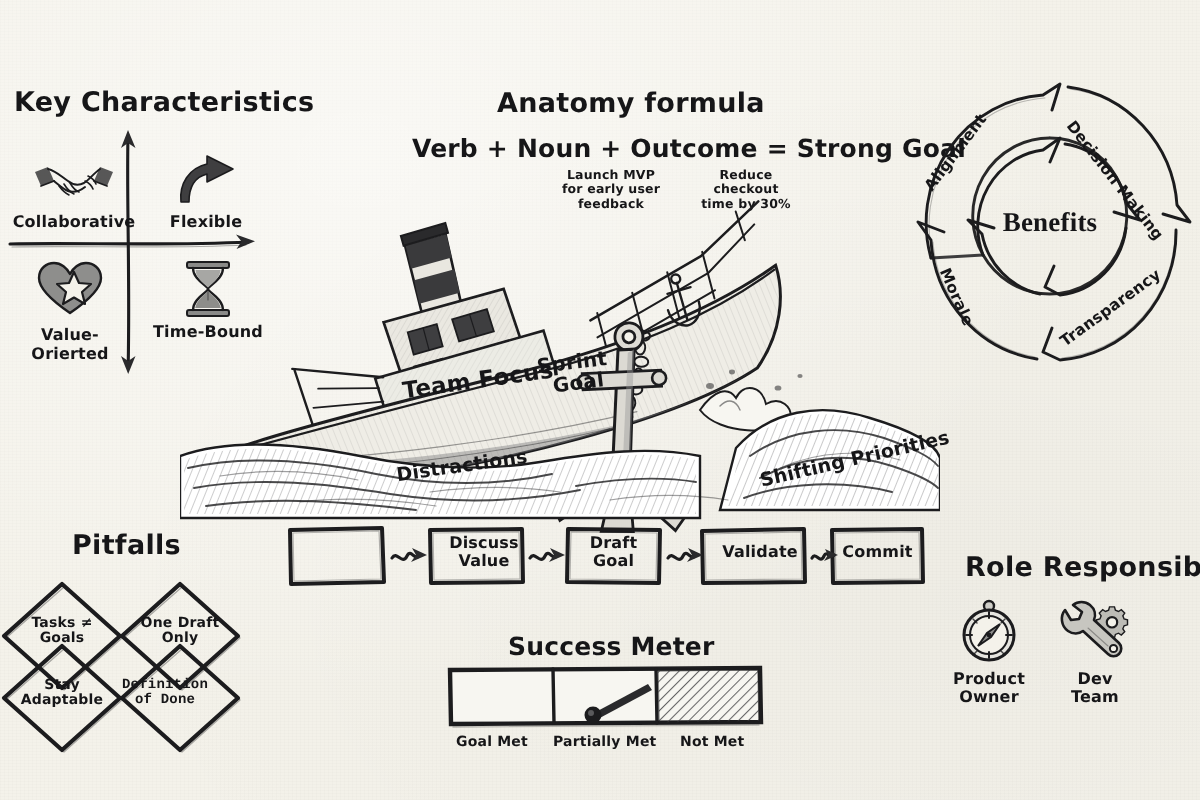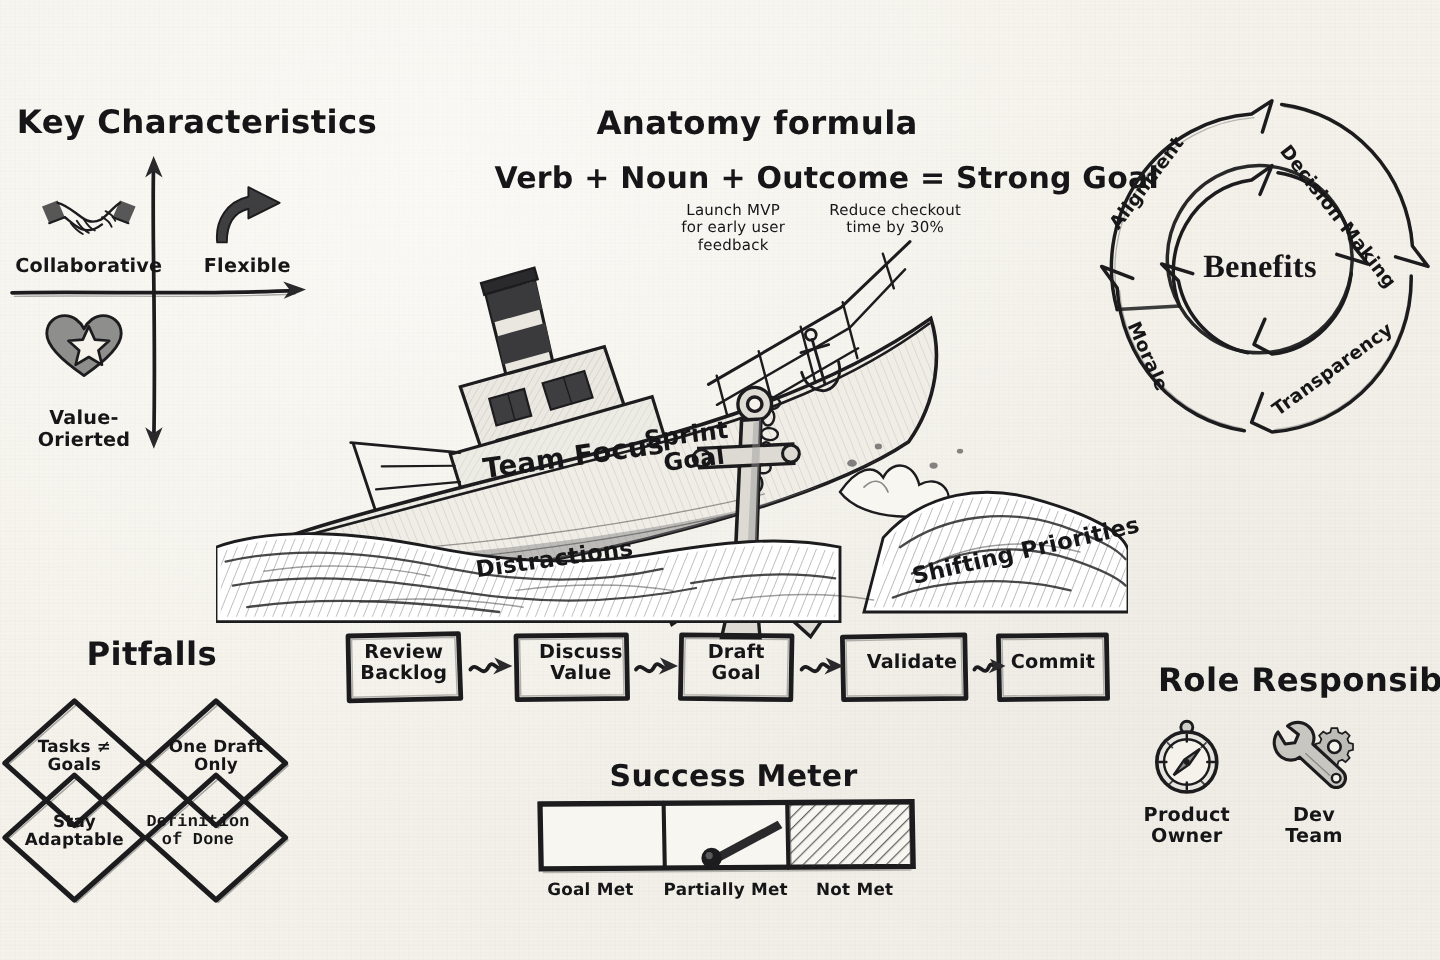--- a/index.html
+++ b/index.html
@@ -39,21 +39,21 @@
   .ctr{text-align:center;}
 
   
   #kc-title{left:14px;top:87px;}
   .kc-cell{width:132px;text-align:center;}
   .kc-ico{height:56px;display:flex;align-items:flex-end;justify-content:center;}
 
   
   #formula-title{left:497px;top:88px;}
   #formula-line{left:396px;top:134px;font-size:25px;white-space:nowrap;margin-left:16px;}
-  .fnote{font-size:12.5px;font-weight:400;line-height:1.15;text-align:center;}
+  .fnote{font-size:12.5px;font-weight:700;line-height:1.15;text-align:center;}
 
   
   #benefits-wrap{left:900px;top:62px;width:300px;height:320px;}
   #benefits-label{
     left:0;top:0;width:300px;height:320px;
     display:flex;align-items:center;justify-content:center;
     font-size:27px;font-weight:700;font-family:Liberation Serif, serif;
   }
   .ben-seg-lbl{position:absolute;font-size:15.5px;font-weight:700;white-space:nowrap;}
 
@@ -131,23 +131,37 @@
     <div class="hd lbl" style="margin-top:6px;">Flexible</div>
   </div>
 
   <div class="abs kc-cell" style="left:4px;top:262px;">
     <div class="kc-ico">
       <svg width="68" height="58" viewBox="0 0 68 58">
         <path fill="#8e8e8c" stroke="#1c1c1e" stroke-width="2.4" stroke-linejoin="round" d="M34 53 C12 38, 3 27, 3 18 C3 8, 11 3, 18 3 C25 3, 31 8, 34 14 C37 8, 43 3, 50 3 C57 3, 65 8, 65 18 C65 27, 56 38, 34 53 Z"></path>
         <path fill="#f4f2ea" stroke="#1c1c1e" stroke-width="2.2" stroke-linejoin="round" d="M38 12 L43 23 L55 24 L46 32 L49 44 L38 37.5 L27 44 L30 32 L21 24 L33 23 Z"></path>
       </svg>
     </div>
-    <div class="hd lbl" style="margin-top:20px;">Value-Orierted</div>
-  </div>
-
+    <div class="hd lbl" style="margin-top:7px;">Value-Orierted</div>
+  </div>
+
+  <div class="abs kc-cell" style="left:142px;top:262px;">
+    <div class="kc-ico">
+      <svg width="52" height="58" viewBox="0 0 52 58">
+        <rect x="5" y="2" width="42" height="6" rx="2" fill="#8a8a88" stroke="#1c1c1e" stroke-width="2"></rect>
+        <rect x="5" y="50" width="42" height="6" rx="2" fill="#8a8a88" stroke="#1c1c1e" stroke-width="2"></rect>
+        <path class="ink" stroke-width="2.3" d="M11 8 C11 20, 26 26, 26 29 C26 32, 11 38, 11 50"></path>
+        <path class="ink" stroke-width="2.3" d="M41 8 C41 20, 26 26, 26 29 C26 32, 41 38, 41 50"></path>
+        <path fill="#a7a7a4" d="M13.5 10 C14 19, 24 25, 26 27.5 C28 25, 38 19, 38.5 10 Z"></path>
+        <path fill="#8d8d8a" d="M26 31 C29 34, 38 41, 38.8 48 L13.2 48 C14 41, 23 34, 26 31 Z"></path>
+        <path class="ink" stroke-width="1.2" opacity=".5" d="M26 30 L26 40"></path>
+      </svg>
+    </div>
+    <div class="hd lbl" style="margin-top:4px;">Time-Bound</div>
+  </div>
 
   <div class="abs hd ttl" id="formula-title">Anatomy formula</div>
   <div class="abs hd" id="formula-line">Verb + Noun + Outcome = Strong Goal</div>
 
   <div class="abs hd fnote" style="left:556px;top:168px;width:110px;">
     <div>Launch MVP</div>
     <div>for early user</div>
     <div>feedback</div>
   </div>
 
@@ -427,26 +441,20 @@
         <path d="M526 34 C530 27, 534 41, 538 32 C541 25, 544 37, 548 31"></path>
       </g>
       <g class="ink-f">
         <path d="M141 31 L126 24 L130 31 L125 38 Z"></path>
         <path d="M279 31 L264 24 L268 31 L263 38 Z"></path>
         <path d="M417 31 L402 24 L406 31 L401 38 Z"></path>
         <path d="M552 31 L539 25 L542 31 L538 37 Z"></path>
       </g>
     </svg>
 
-    <div class="flow-box hd" style="left:4px;top:5px;width:93px;">
-      <div>
-        <div>Review</div>
-        <div>Backlog</div>
-      </div>
-    </div>
     <div class="flow-box hd" style="left:144px;top:5px;width:108px;">
       <div>
         <div>Discuss</div>
         <div>Value</div>
       </div>
     </div>
     <div class="flow-box hd" style="left:281px;top:5px;width:93px;">
       <div>
         <div>Draft</div>
         <div>Goal</div>

